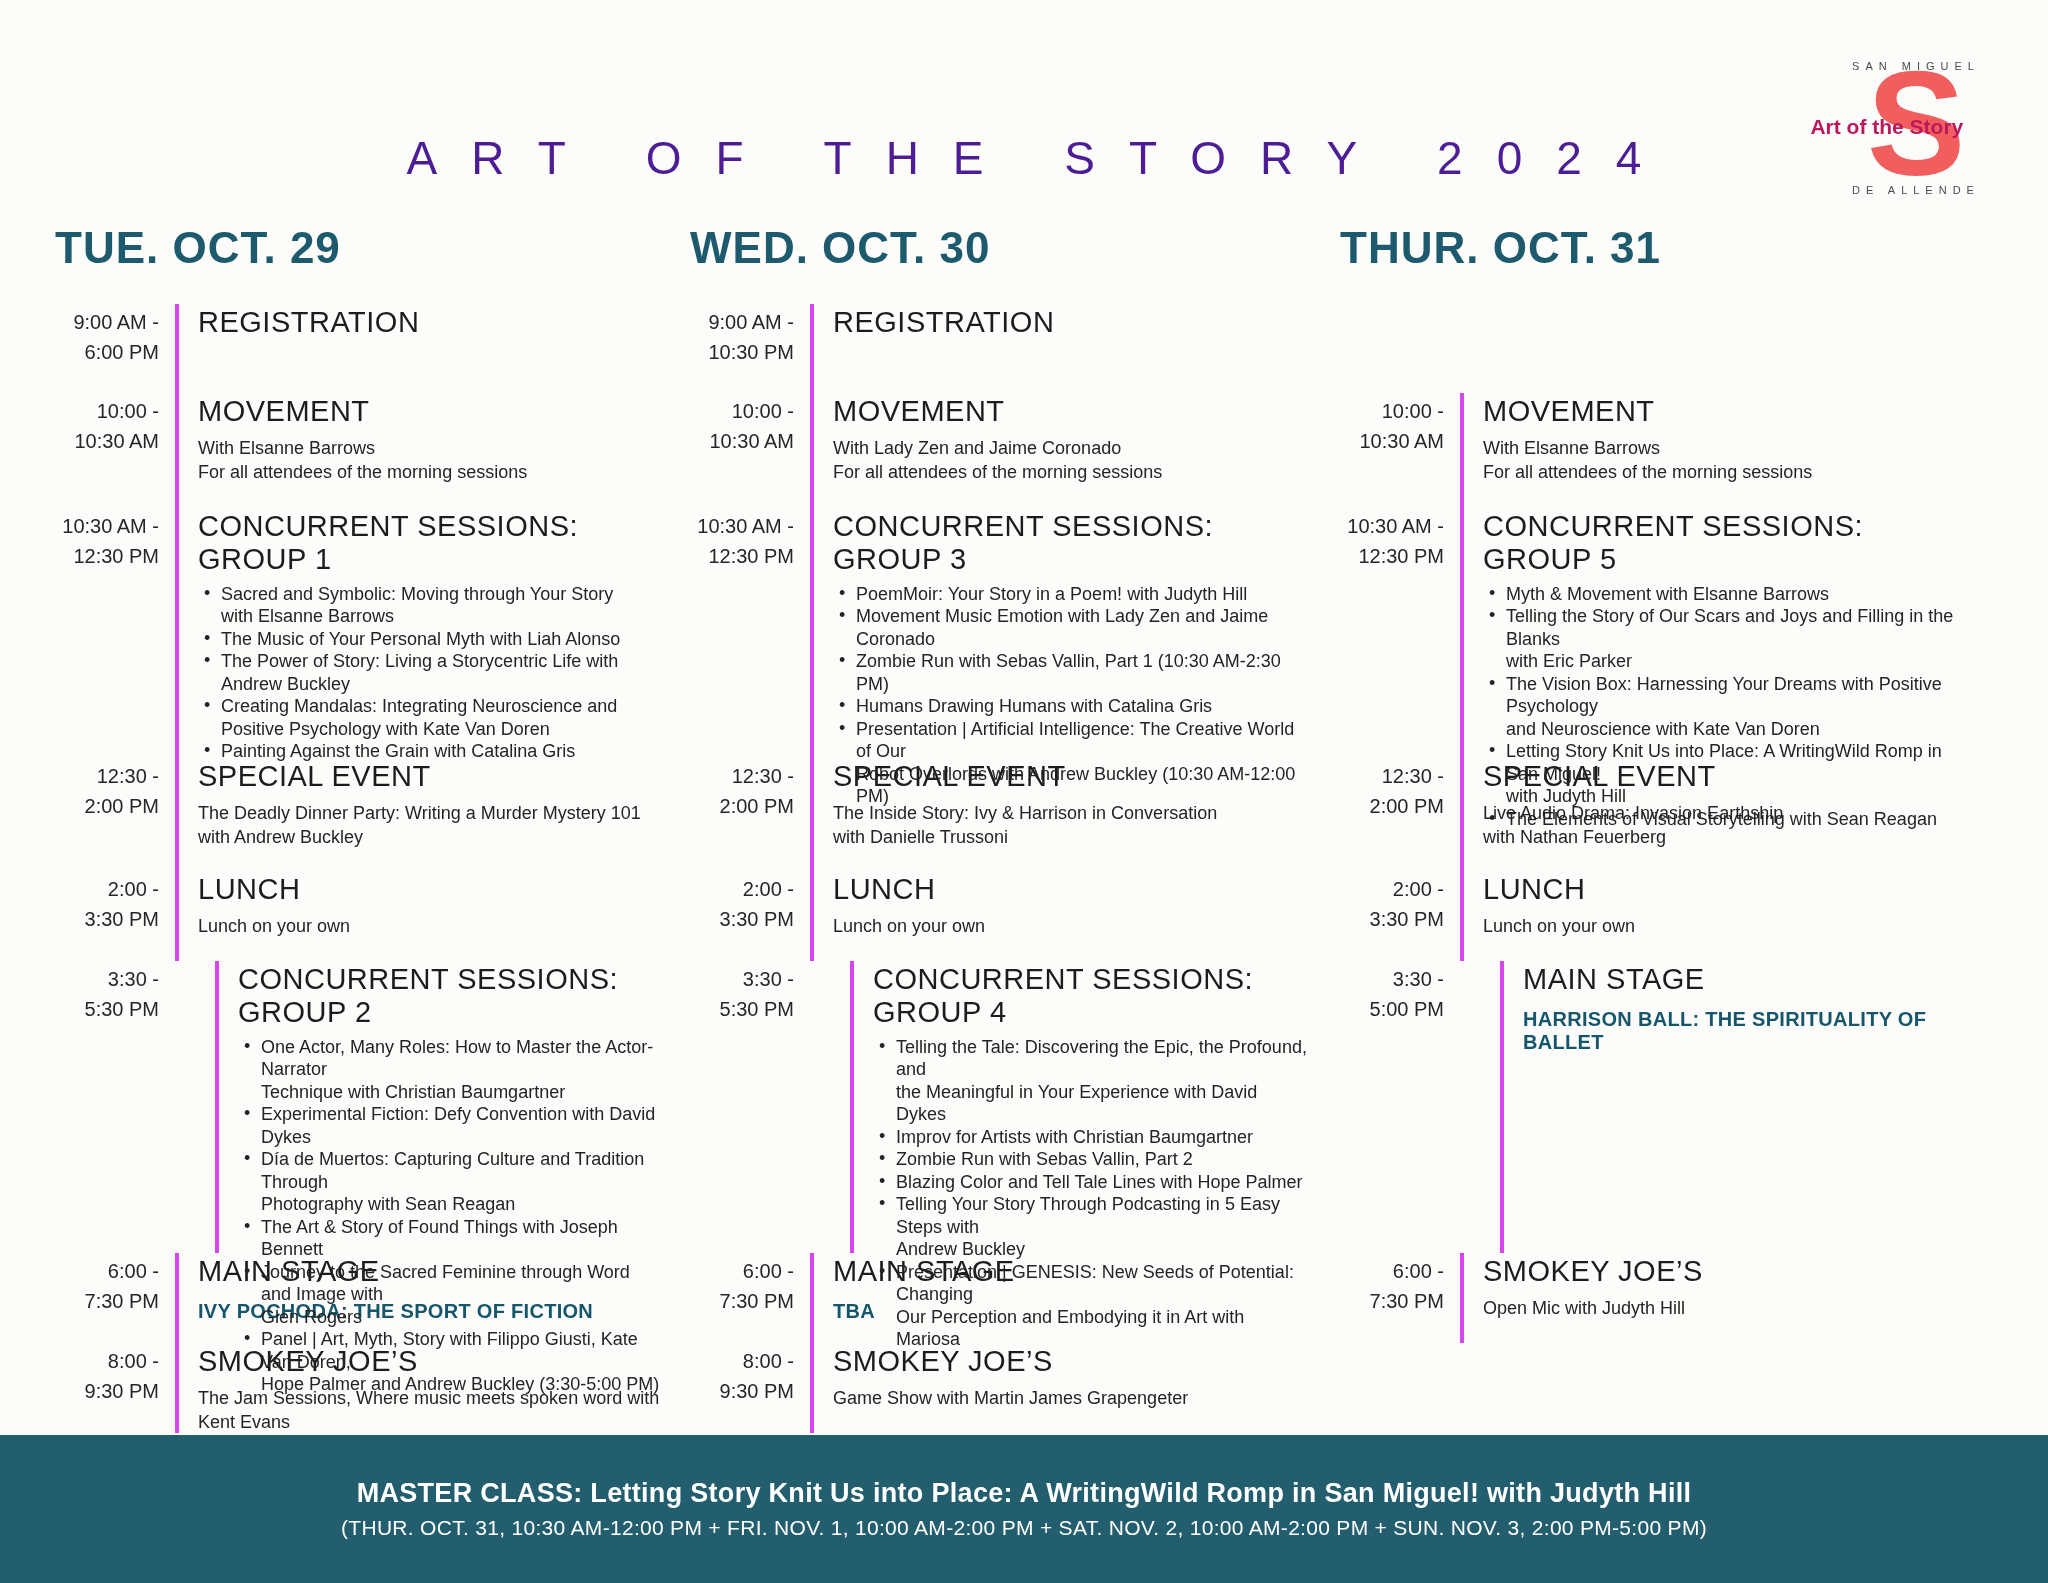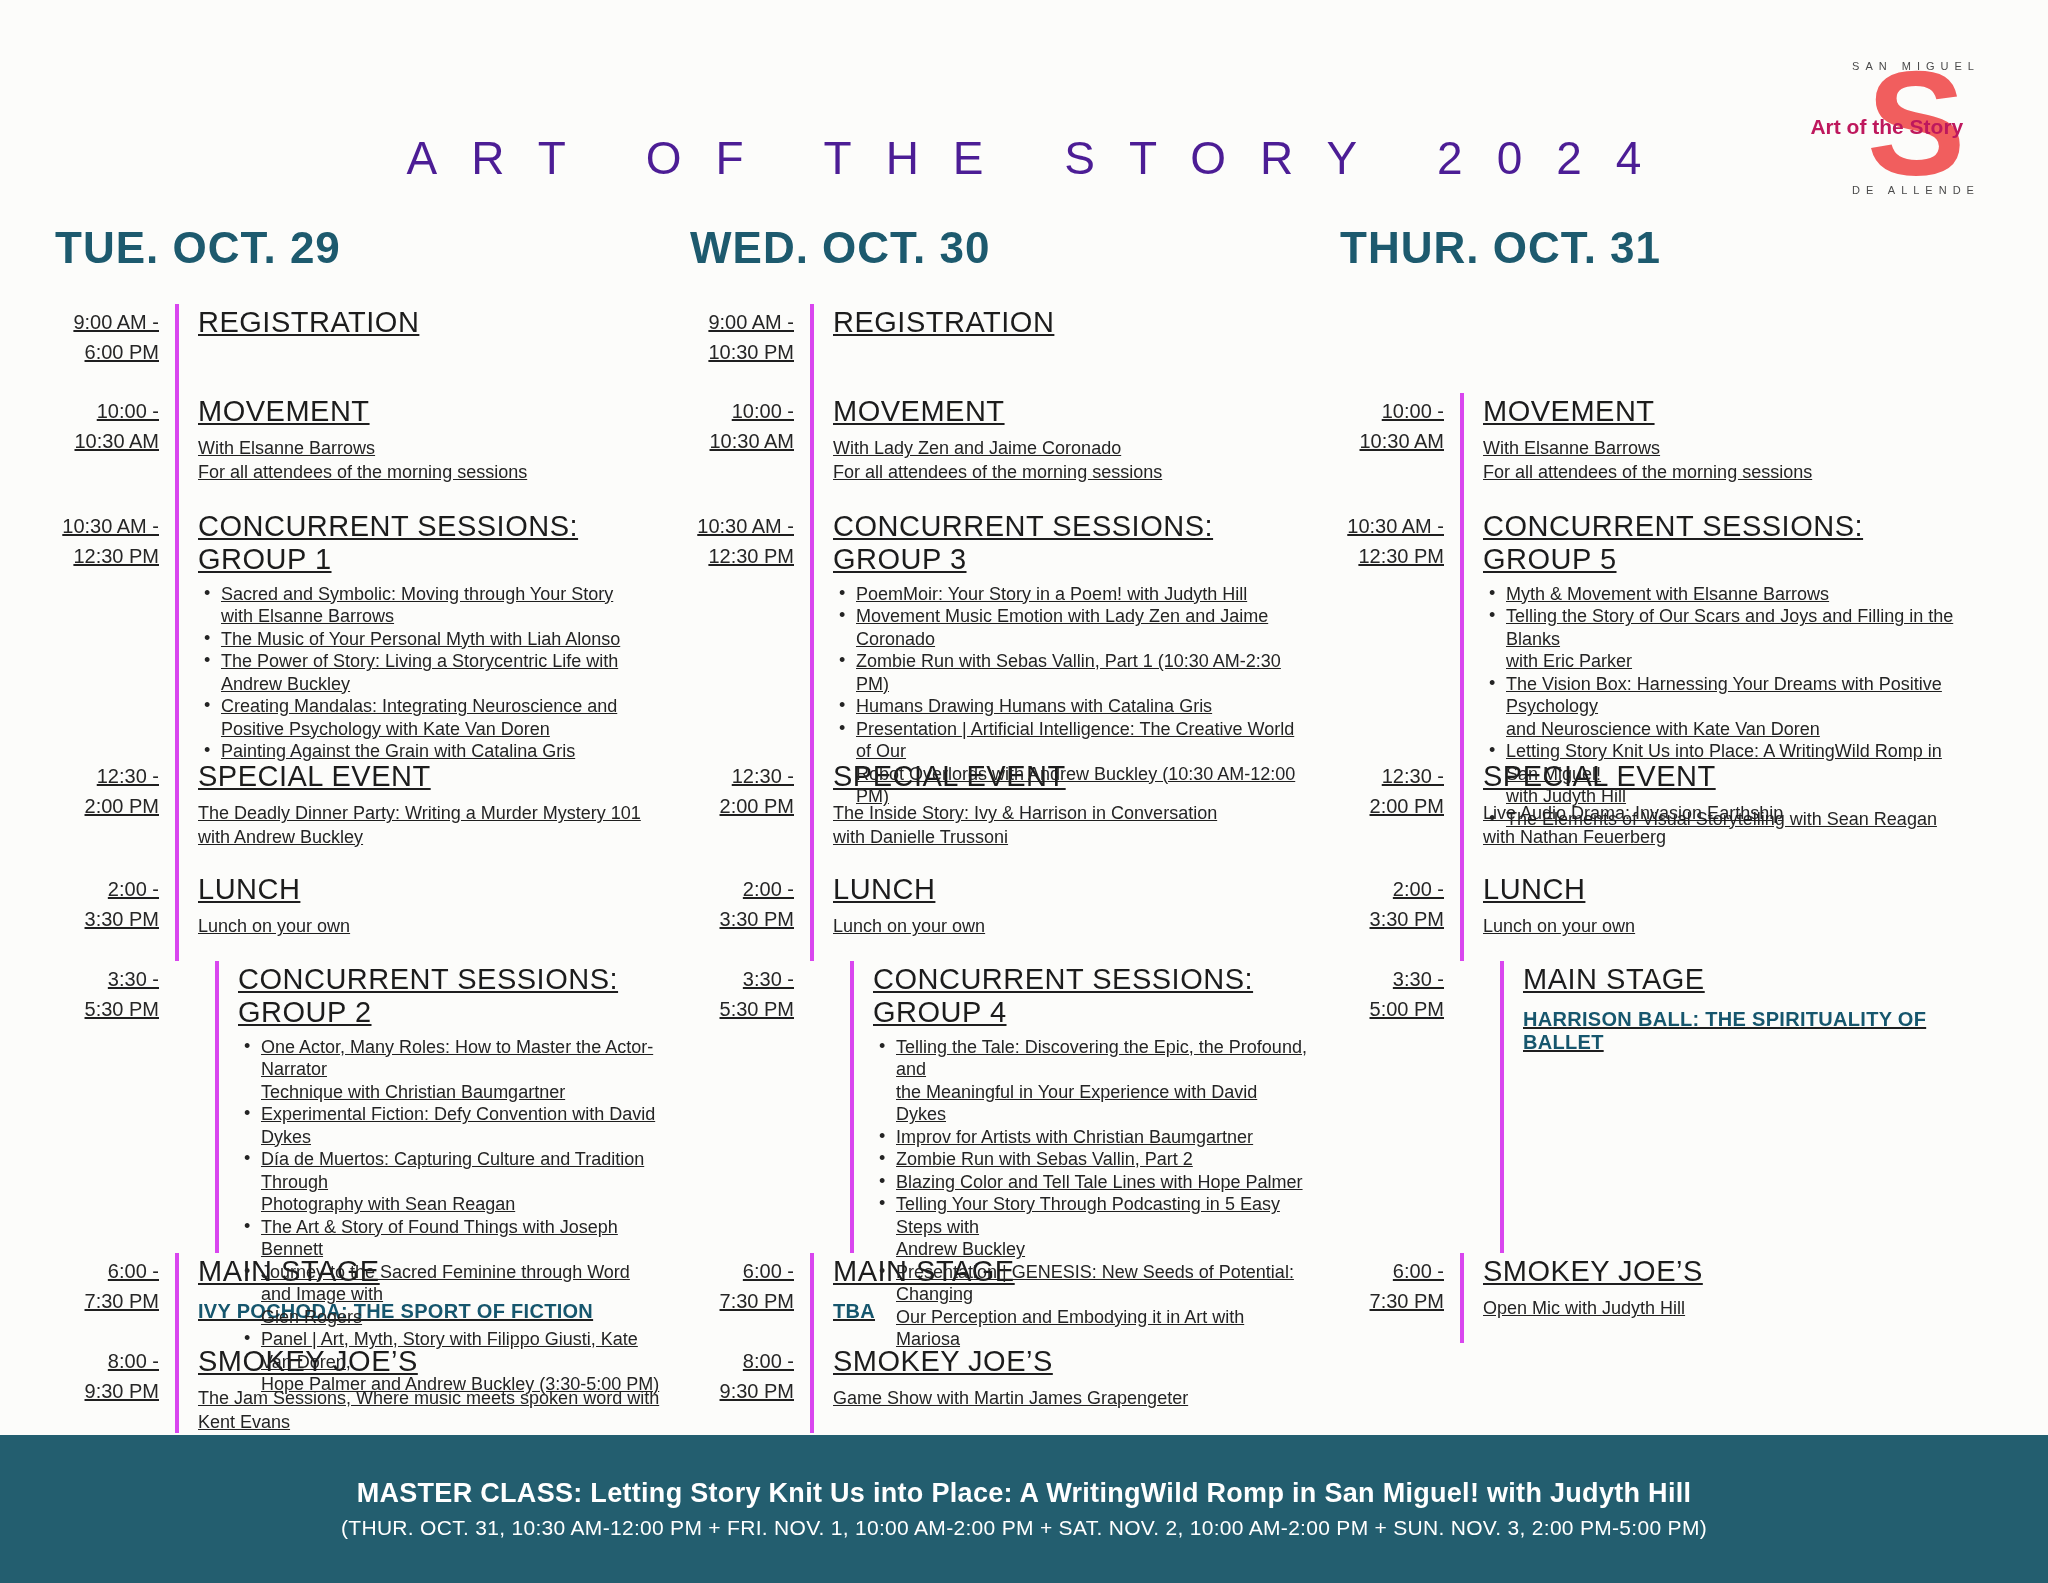--- a/index.html
+++ b/index.html
@@ -25,21 +25,21 @@
   .grid{position:absolute;left:55px;top:223px;width:1950px;
         display:grid;
         grid-template-columns:635px 650px 665px;
         grid-template-rows:81px 89px 115px 250px 113px 90px 292px 90px 90px;}
   .c1{grid-column:1;} .c2{grid-column:2;} .c3{grid-column:3;}
   .r1{grid-row:1;} .r2{grid-row:2;} .r3{grid-row:3;} .r4{grid-row:4;} .r5{grid-row:5;}
   .r6{grid-row:6;} .r7{grid-row:7;gap:40px;} .r8{grid-row:8;} .r9{grid-row:9;}
 
   .day{margin:0;font-size:44px;font-weight:700;letter-spacing:1px;color:#1d5a6e;}
 
-  .cell{display:flex;align-items:stretch;text-decoration:underline;}
+  .cell{display:flex;align-items:stretch;}
   .time{width:104px;flex:0 0 104px;text-align:right;margin-right:16px;padding-top:3px;
         font-size:20px;line-height:30px;color:#262626;white-space:pre-line;}
   .content{flex:1;border-left:4px solid #d946ef;padding:2px 30px 6px 19px;}
   .content h3{margin:0;font-size:29px;font-weight:400;letter-spacing:0.5px;
         line-height:1.15;color:#1c1c1c;}
   .lines{margin:9px 0 0 0;font-size:18px;line-height:1.3;color:#242424;white-space:pre-line;}
   .content ul{margin:6px 0 0 0;padding:0;list-style:none;}
   .content li{position:relative;padding-left:23px;margin:0;font-size:18px;
         line-height:1.25;color:#242424;white-space:pre-line;}
   .content li::before{content:"\2022";position:absolute;left:6px;top:-1px;font-size:18px;color:#242424;}

